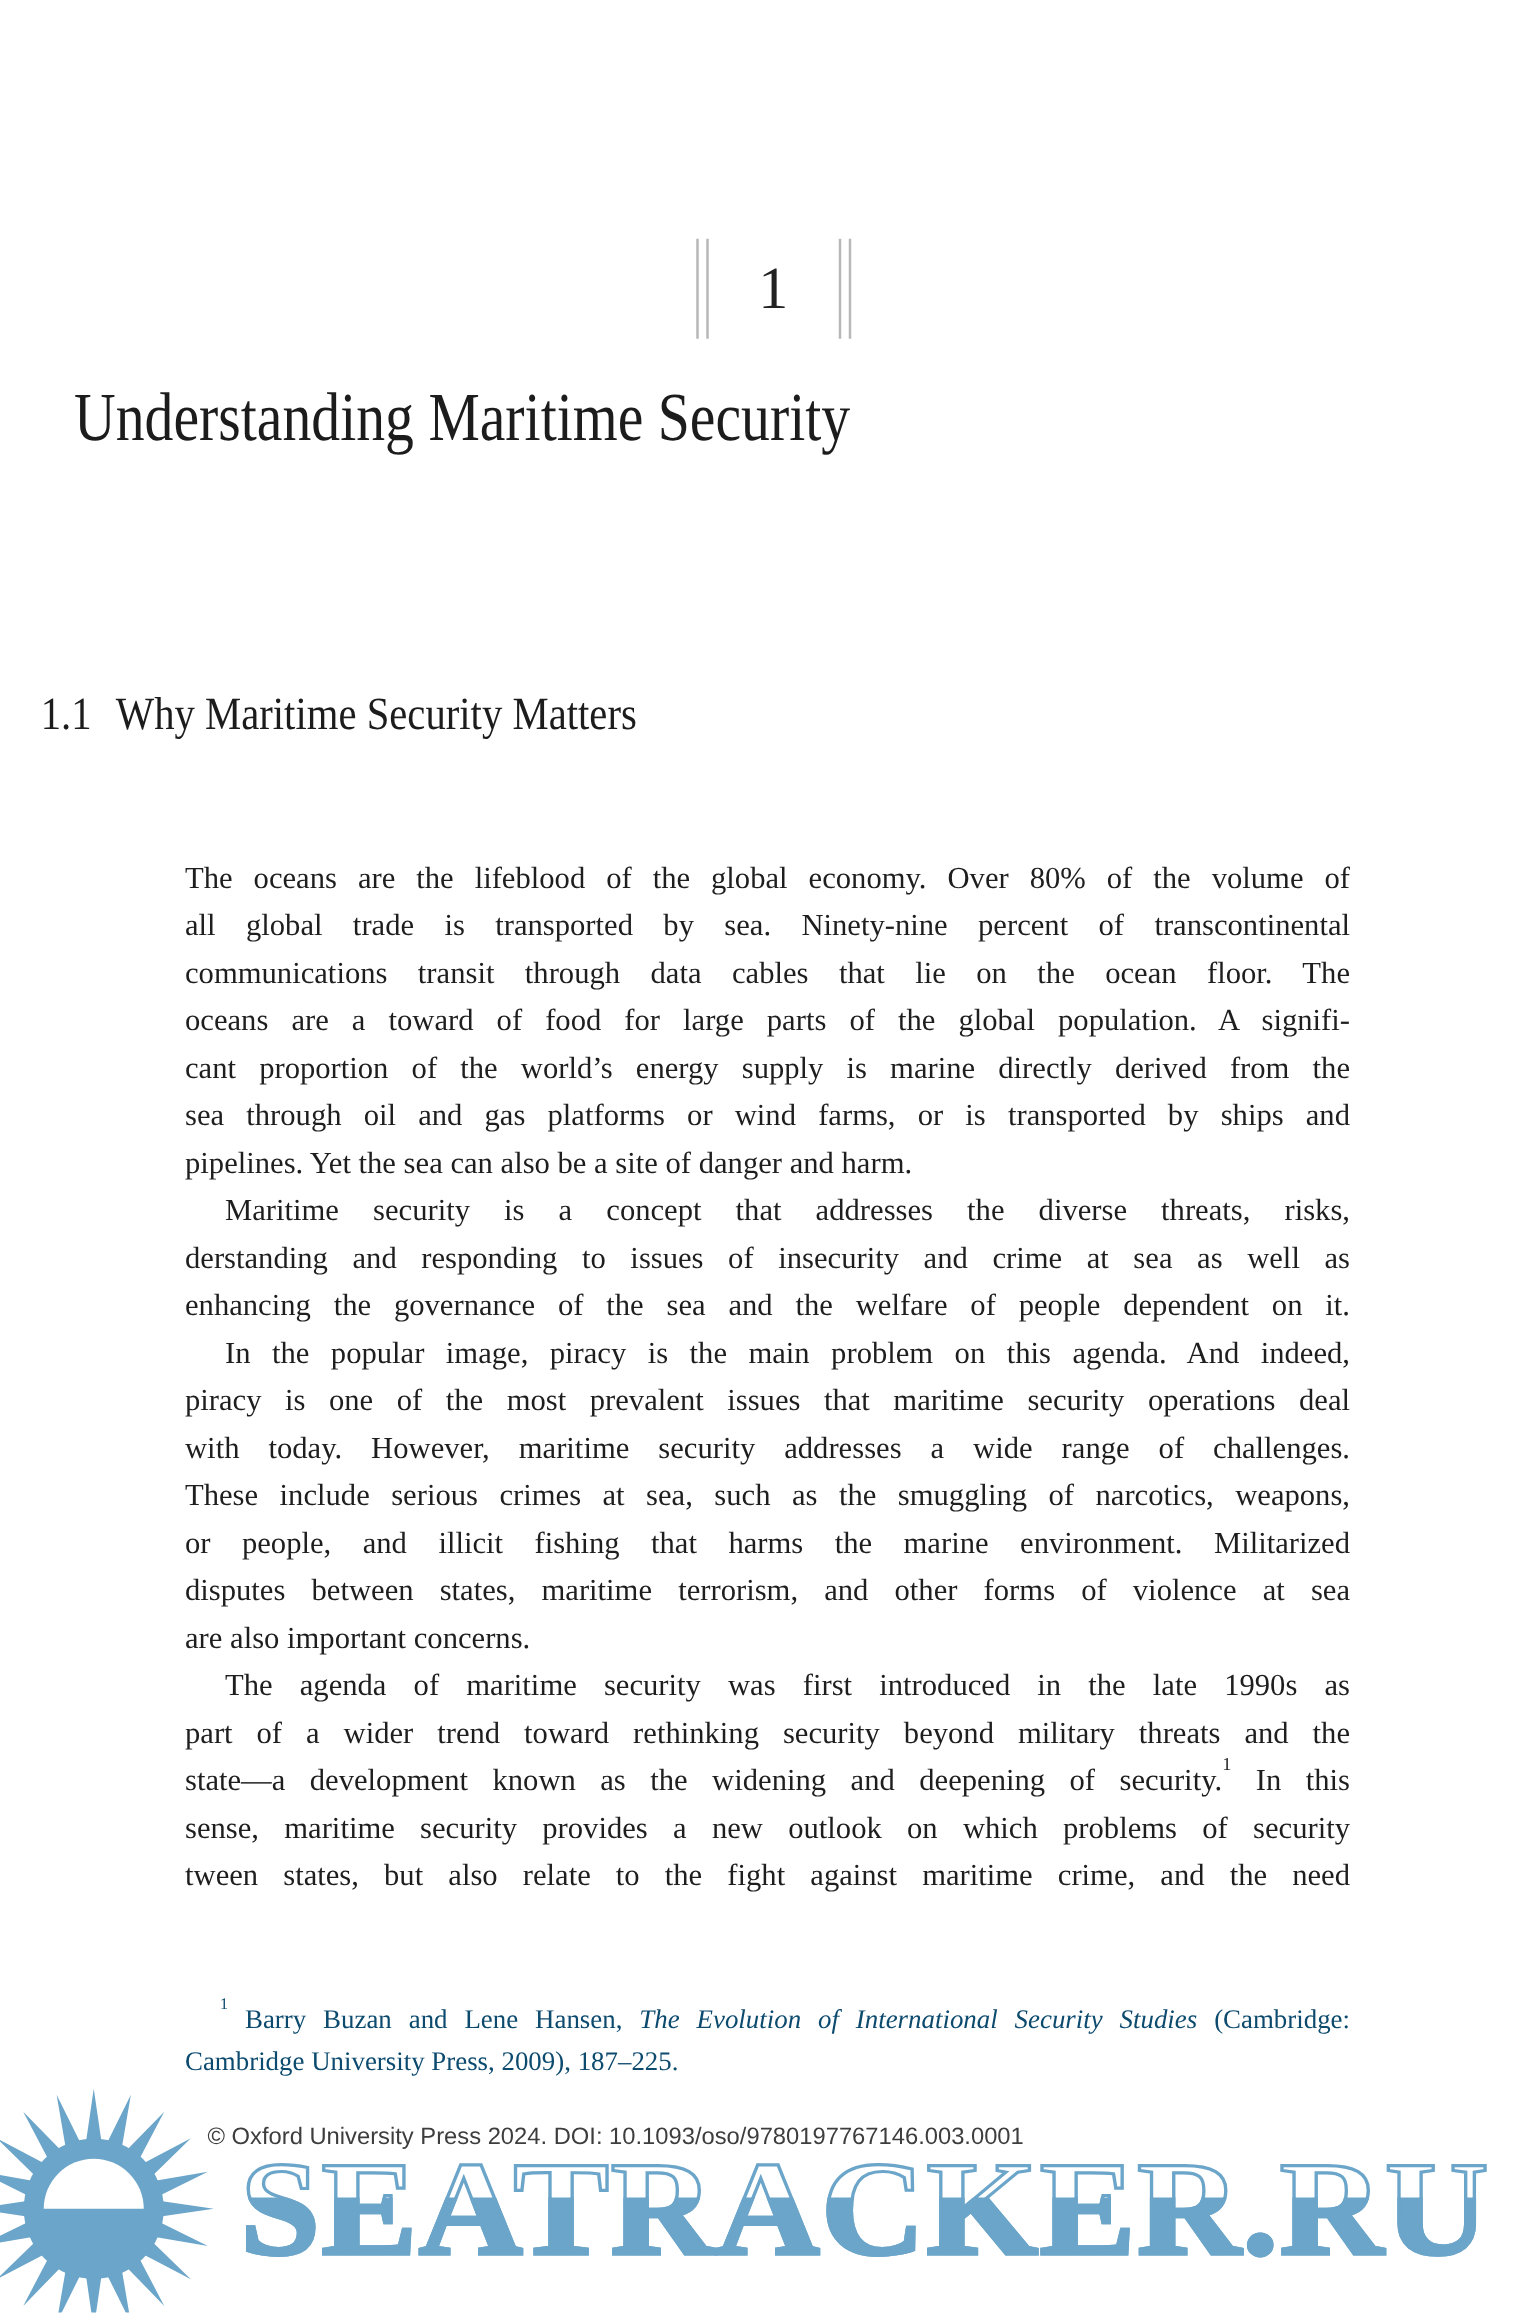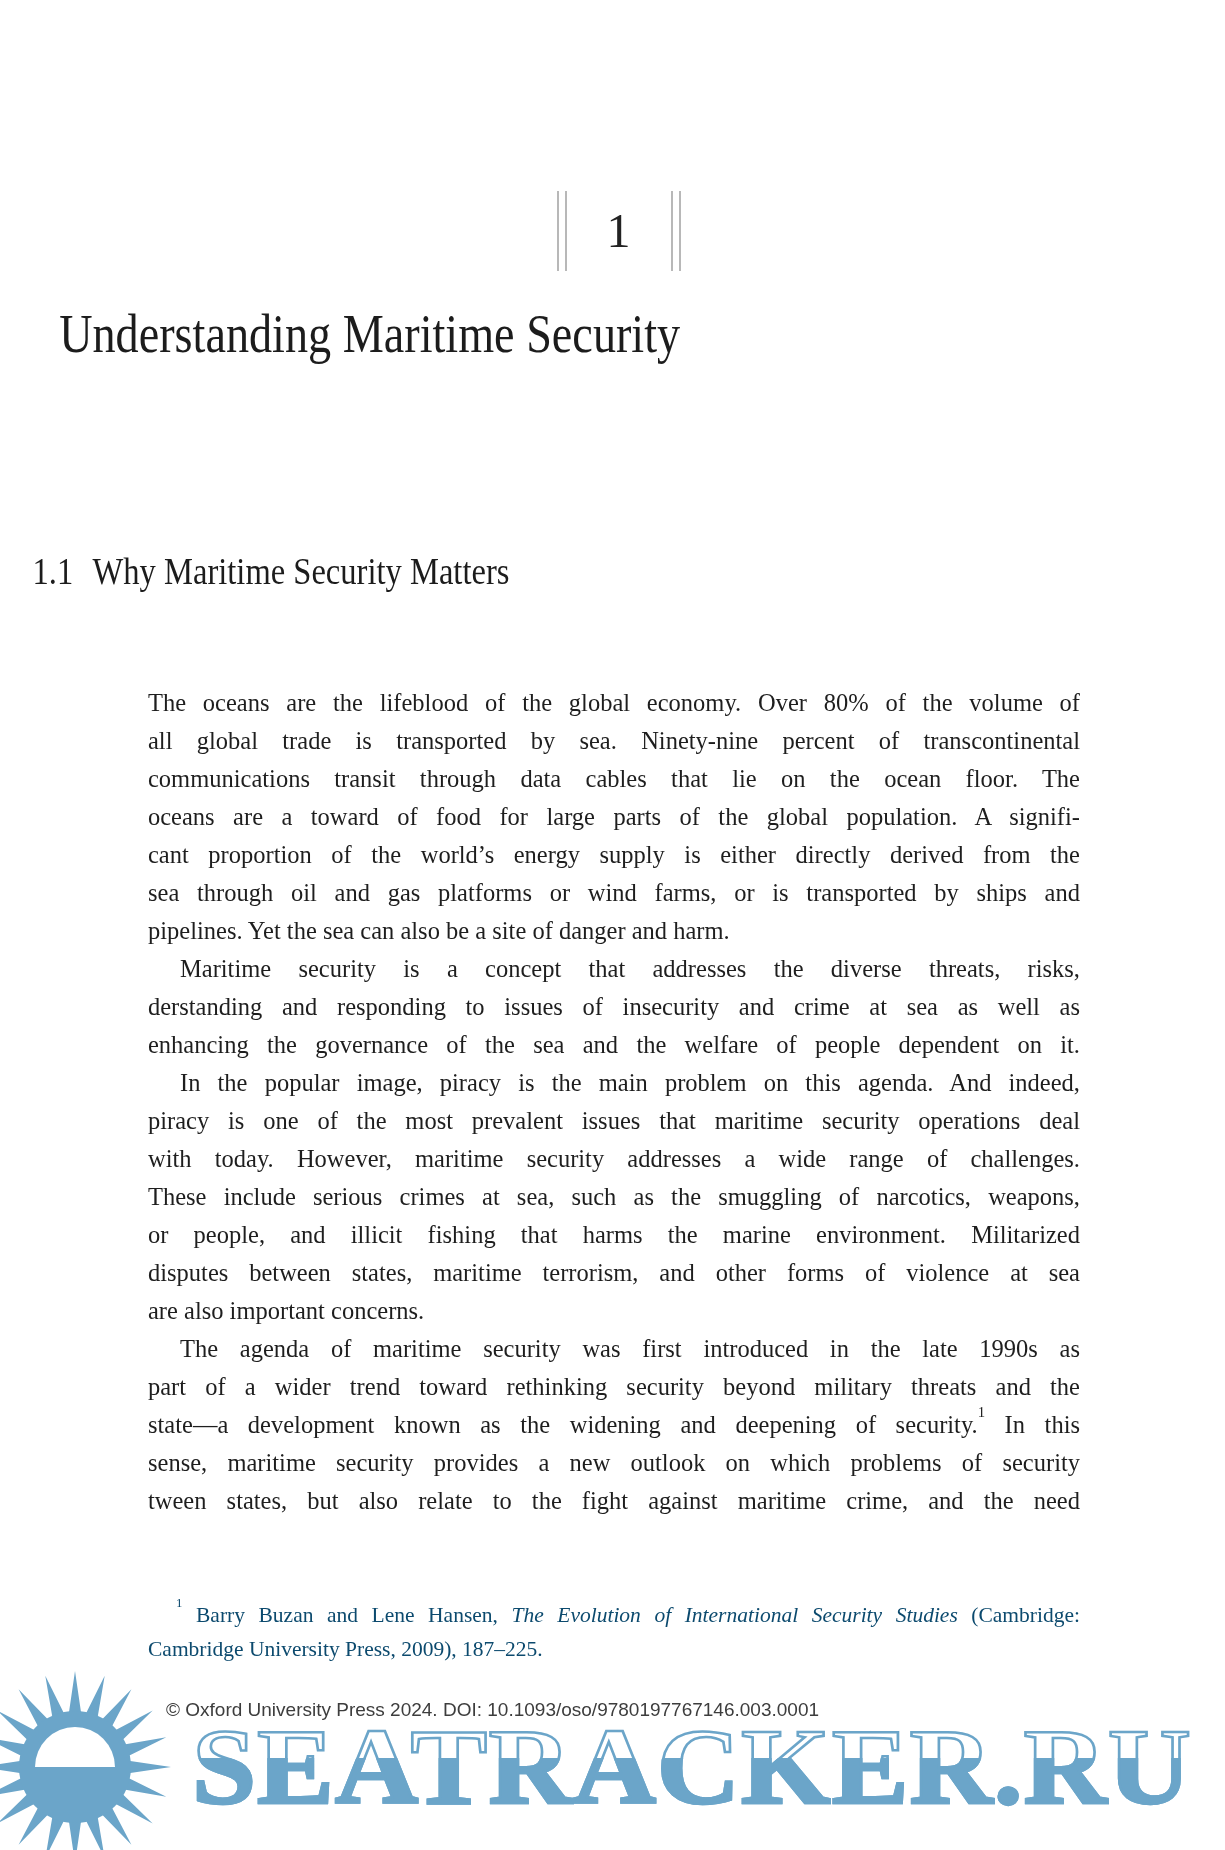--- a/index.html
+++ b/index.html
@@ -84,21 +84,21 @@
 
 <div class="section-heading">
   <span class="squeeze"><span>1.1</span><span class="ht">Why Maritime Security Matters</span></span>
 </div>
 
 <div class="body-block">
   <div class="bl j">The oceans are the lifeblood of the global economy. Over 80% of the volume of</div>
   <div class="bl j">all global trade is transported by sea. Ninety-nine percent of transcontinental</div>
   <div class="bl j">communications transit through data cables that lie on the ocean floor. The</div>
   <div class="bl j">oceans are a toward of food for large parts of the global population. A signifi-</div>
-  <div class="bl j">cant proportion of the world’s energy supply is either directly derived from the</div>
+  <div class="bl j">cant proportion of the world’s energy supply is marine directly derived from the</div>
   <div class="bl j">sea through oil and gas platforms or wind farms, or is transported by ships and</div>
   <div class="bl">pipelines. Yet the sea can also be a site of danger and harm.</div>
 
   <div class="bl j ind">Maritime security is a concept that addresses the diverse threats, risks,</div>
   <div class="bl j">derstanding and responding to issues of insecurity and crime at sea as well as</div>
   <div class="bl j">enhancing the governance of the sea and the welfare of people dependent on it.</div>
 
   <div class="bl j ind">In the popular image, piracy is the main problem on this agenda. And indeed,</div>
   <div class="bl j">piracy is one of the most prevalent issues that maritime security operations deal</div>
   <div class="bl j">with today. However, maritime security addresses a wide range of challenges.</div>

